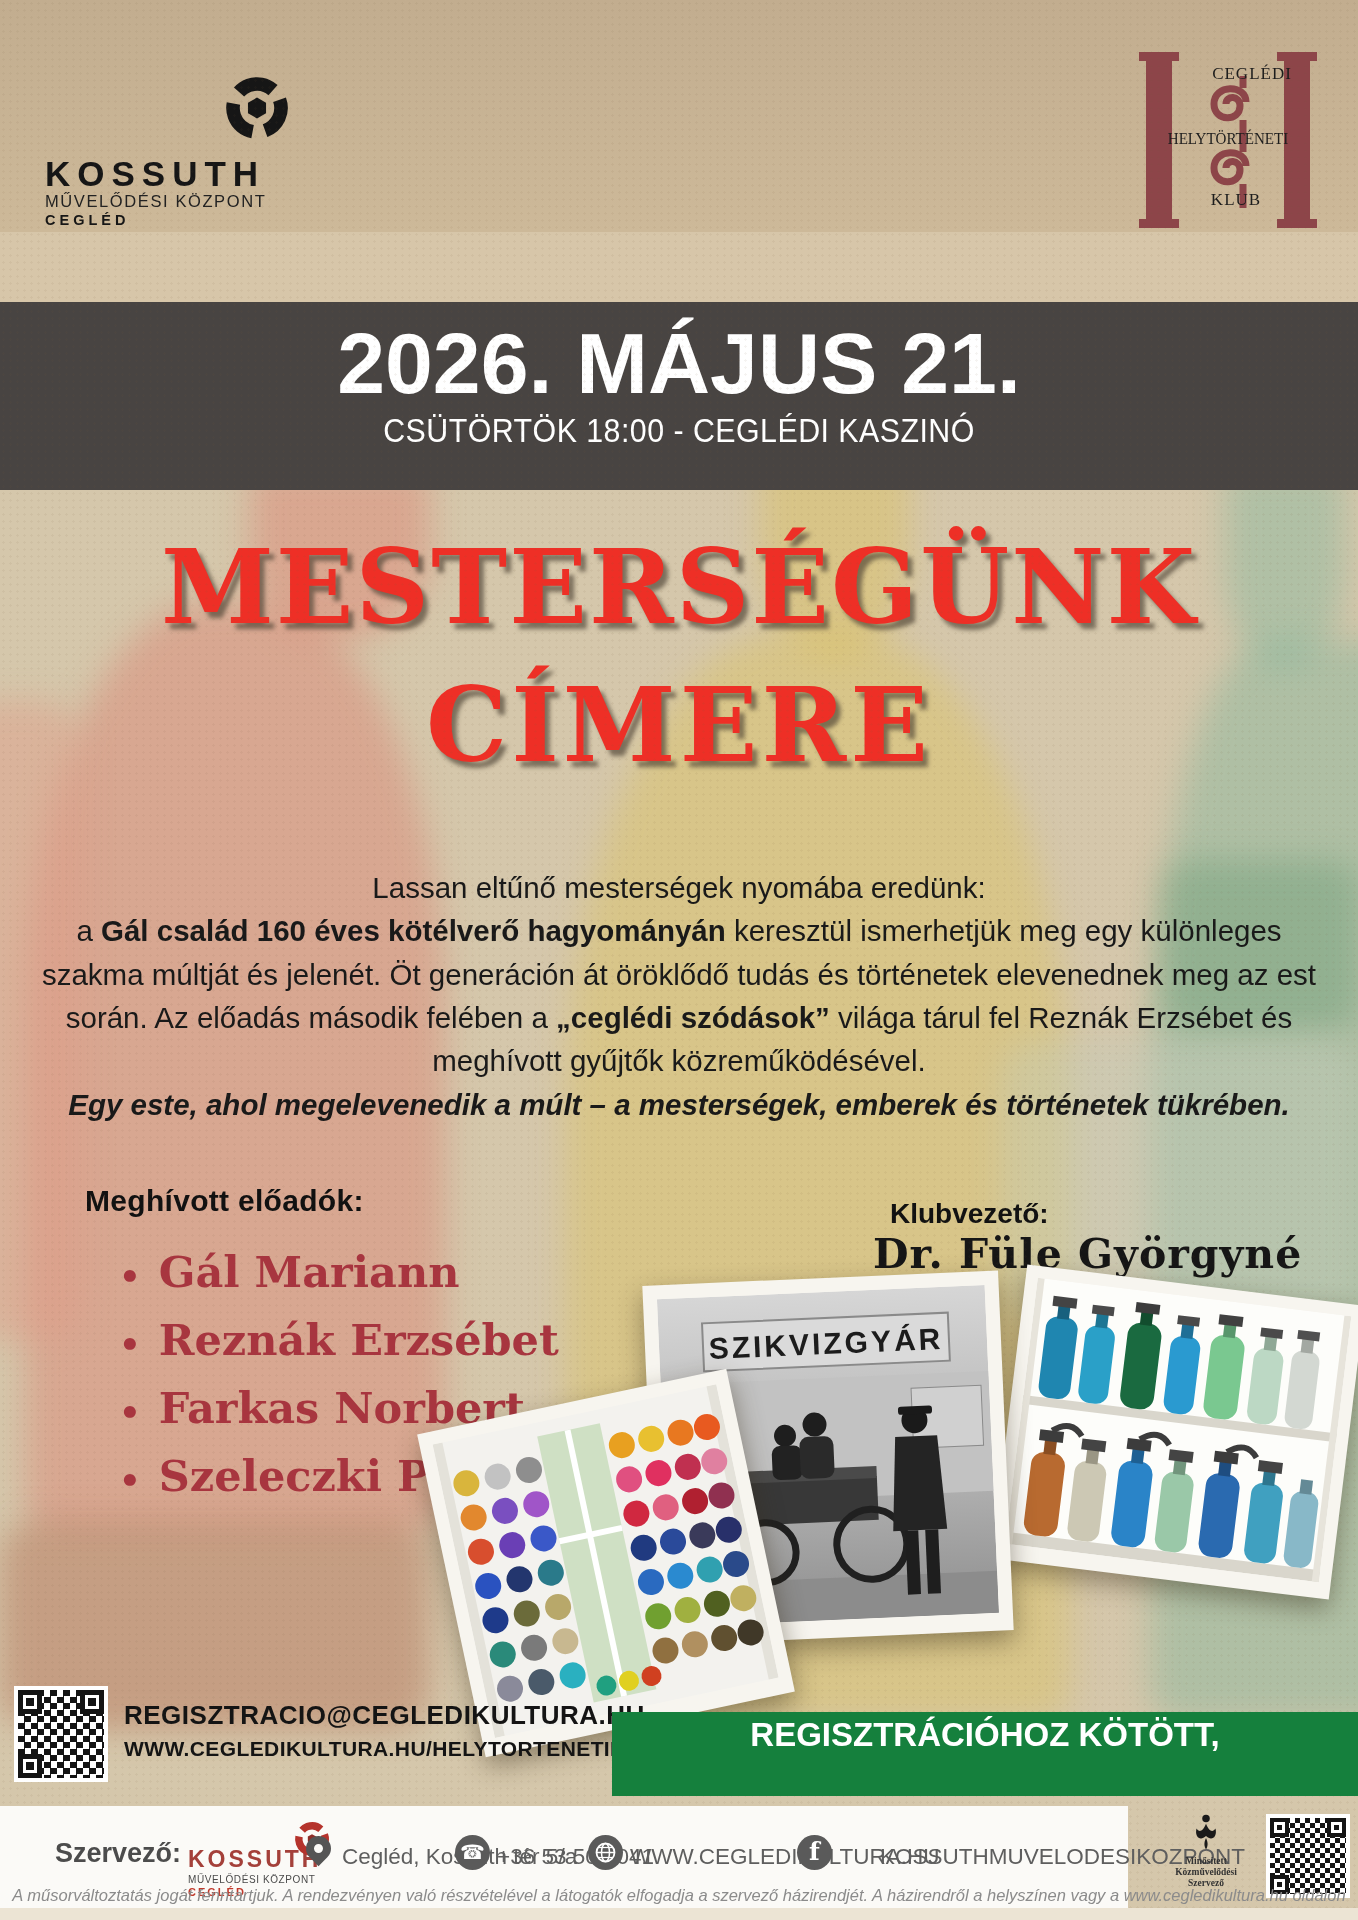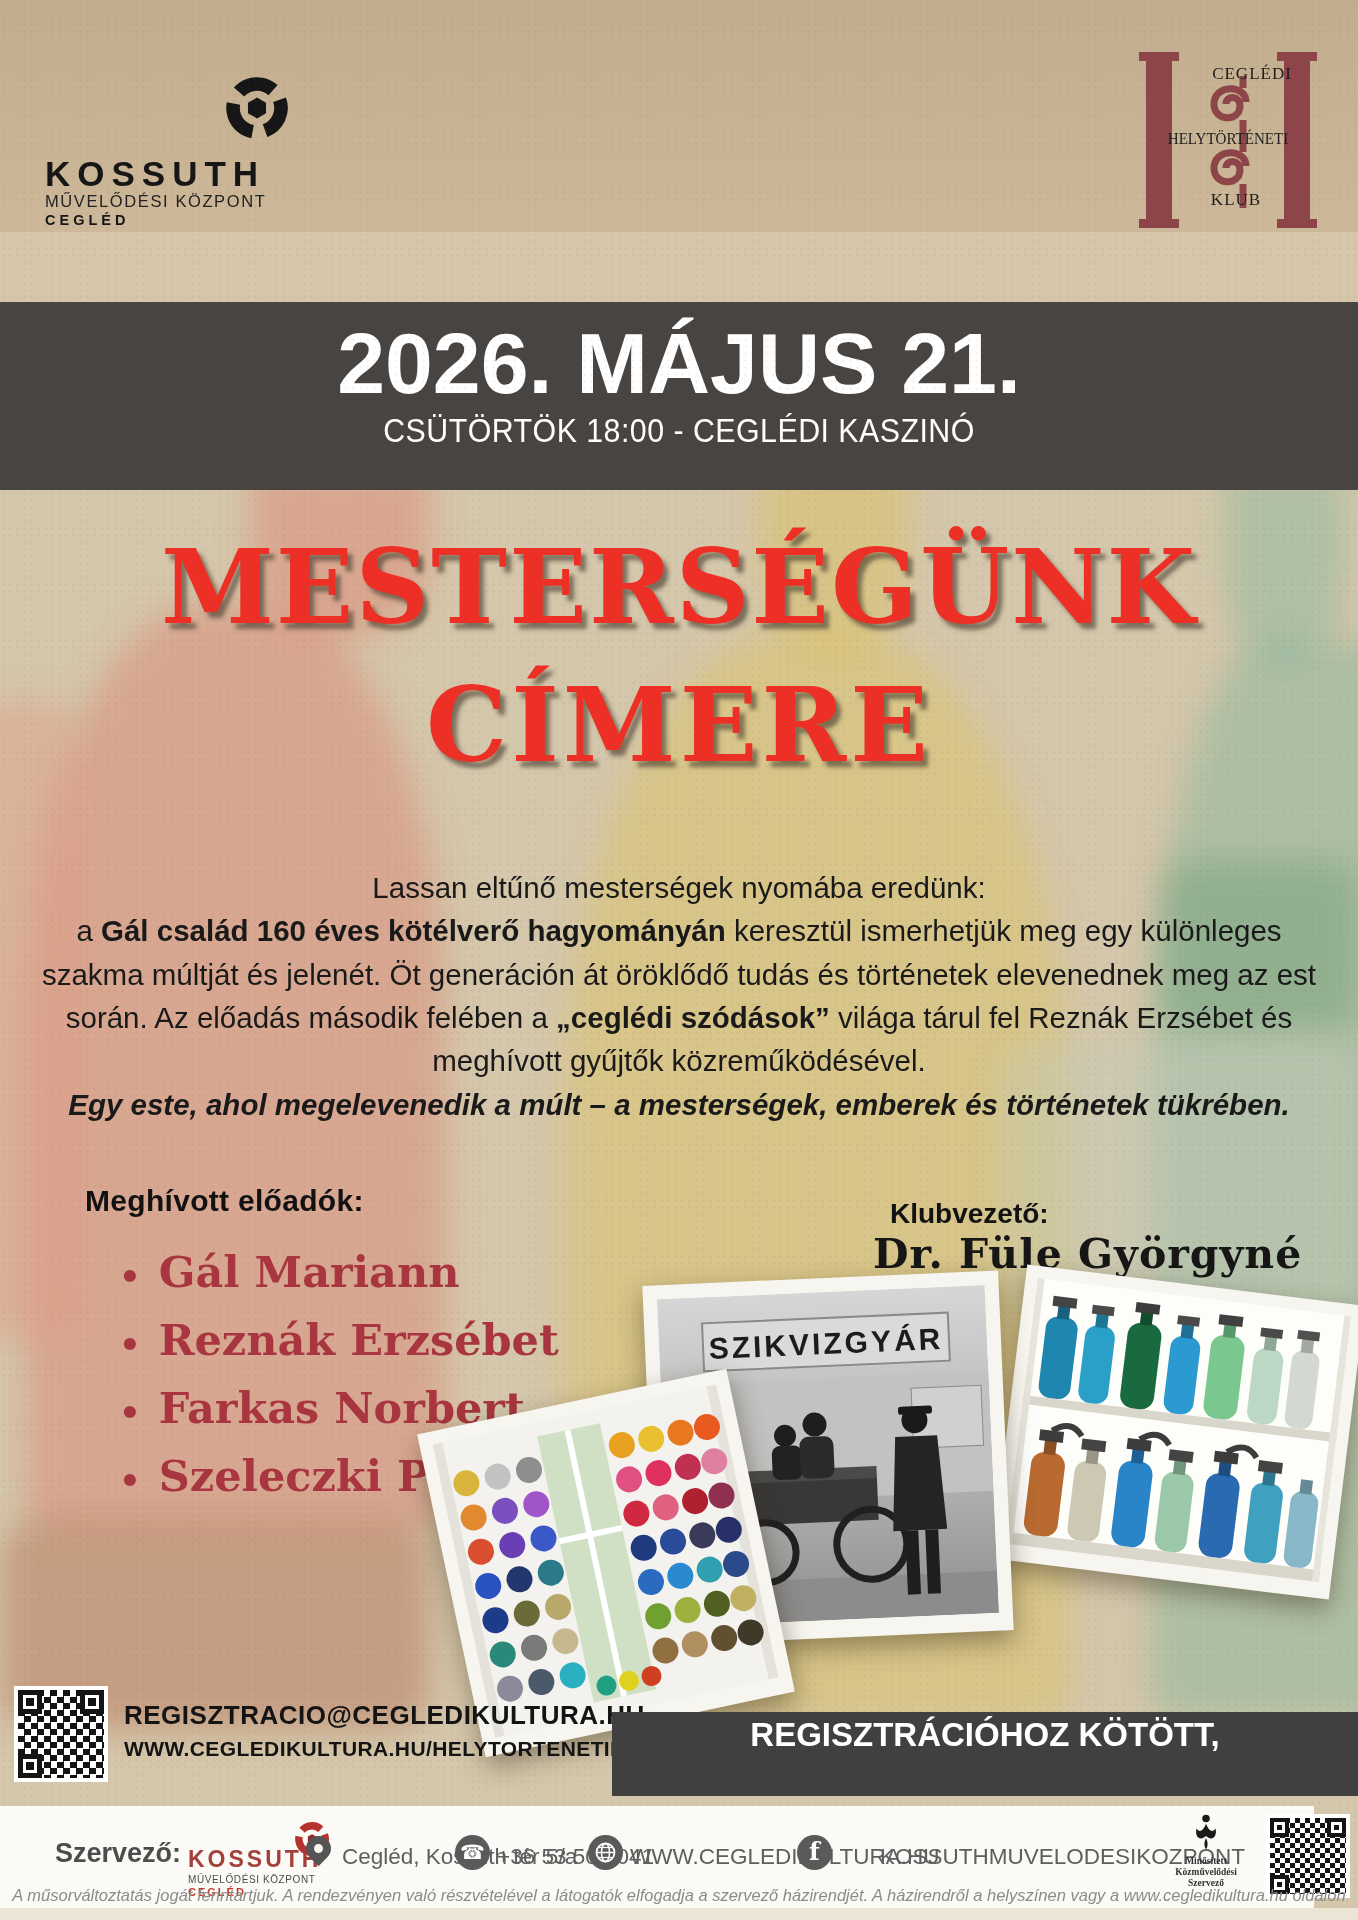--- a/index.html
+++ b/index.html
@@ -84,25 +84,25 @@
   .qr{position:relative;background-color:#fff;
       background-image:repeating-conic-gradient(#141414 0% 25%,#ffffff 0% 50%),
         repeating-linear-gradient(45deg,rgba(255,255,255,0) 0 9px,rgba(255,255,255,.85) 9px 12px);
       background-size:13px 13px,auto;border:4px solid #fff;box-sizing:border-box;}
   .fq{position:absolute;width:24px;height:24px;border:5px solid #141414;background:#fff;box-sizing:border-box;}
   .fq::after{content:"";position:absolute;inset:3px;background:#141414;}
   .fq.tl{left:0;top:0;} .fq.tr{right:0;top:0;} .fq.bl{left:0;bottom:0;}
   .qr-main{left:14px;top:1686px;width:94px;height:96px;z-index:6;}
   .reg-email{position:absolute;left:124px;top:1700px;font-size:26px;font-weight:800;color:#141414;letter-spacing:.5px;z-index:6;}
   .reg-url{position:absolute;left:124px;top:1737px;font-size:21px;font-weight:800;color:#141414;letter-spacing:.4px;z-index:6;}
-  .notice{position:absolute;left:612px;top:1712px;width:746px;height:84px;background:#404040;z-index:6;
+  .notice{position:absolute;left:612px;top:1712px;width:746px;height:84px;background:#15803d;z-index:6;
           color:#fff;text-align:center;font-weight:800;font-size:33px;line-height:39px;padding-top:3px;box-sizing:border-box;}
 
   
-  .footer{position:absolute;left:0;top:1806px;width:1314px;height:102px;background:#fbfaf7;z-index:7;color:#5e5e5e;}
+  .footer{position:absolute;left:0;top:1806px;width:1128px;height:102px;background:#fbfaf7;z-index:7;color:#5e5e5e;}
   .f-org{position:absolute;left:55px;top:32px;font-size:27px;font-weight:bold;color:#4c4c4c;}
   .f-logo{position:absolute;left:188px;top:14px;width:150px;color:#a4403a;}
   .fl-name{font-size:23px;font-weight:bold;letter-spacing:3px;margin-top:26px;}
   .fl-sub{font-size:10px;color:#4a4a4a;letter-spacing:.6px;margin-top:1px;}
   .fl-city{font-size:11px;font-weight:bold;letter-spacing:2px;color:#c0392b;margin-top:1px;}
   .fl-icon{position:absolute;left:102px;top:-6px;}
   .pin{position:absolute;left:306px;top:30px;width:25px;height:25px;background:#555;
        border-radius:50% 50% 50% 0;transform:rotate(-45deg);}
   .pin::after{content:"";position:absolute;left:8px;top:8px;width:9px;height:9px;border-radius:50%;background:#fbfaf7;}
   .f-text{position:absolute;top:38px;font-size:22.5px;color:#5e5e5e;}

